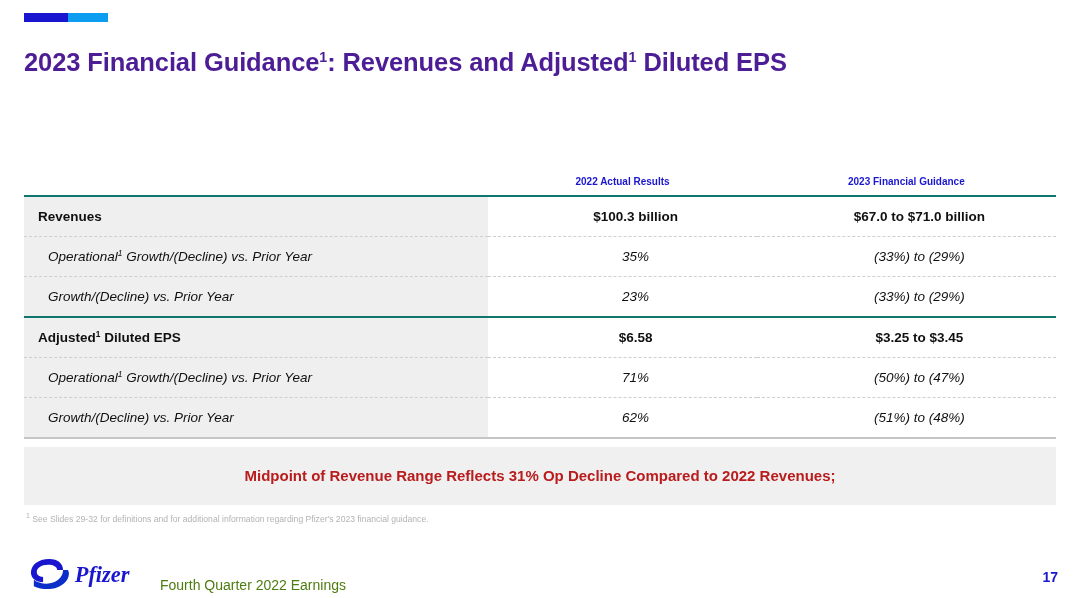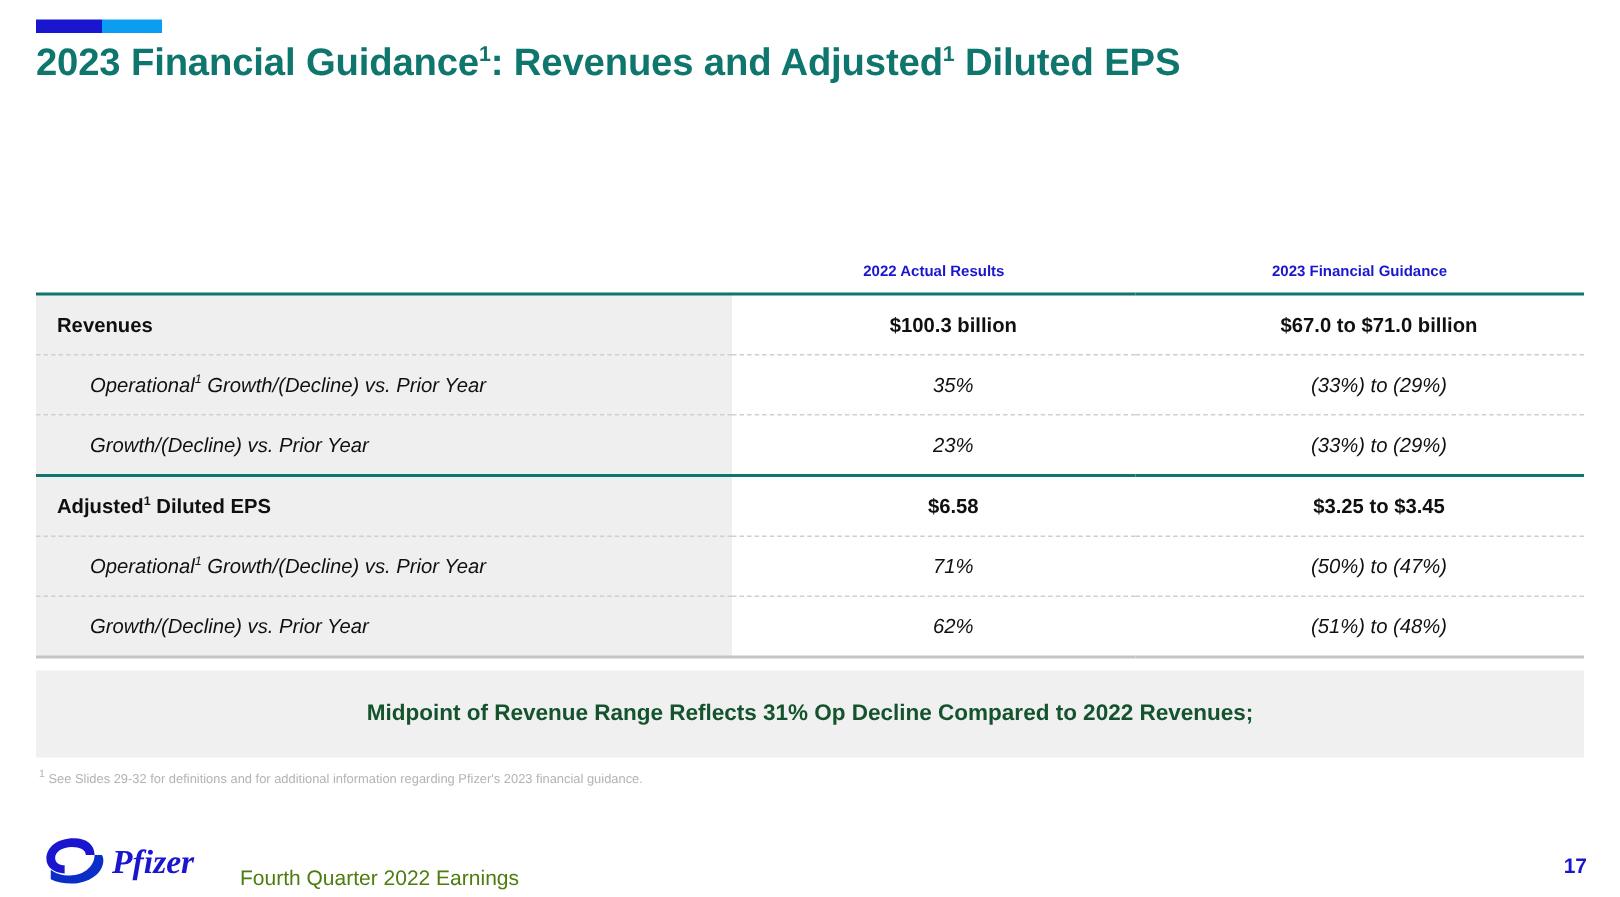--- a/index.html
+++ b/index.html
@@ -32,24 +32,24 @@
   .accent-bar .seg-light {
     width: 40px;
     height: 100%;
     background: #0b9ef0;
   }
 
   
   .slide-title {
     position: absolute;
     left: 24px;
-    top: 28px;
+    top: 48px;
     font-size: 25.5px;
     font-weight: bold;
-    color: #0f766e;
+    color: #4c1d95;
     letter-spacing: -0.1px;
     white-space: nowrap;
   }
   .slide-title sup {
     font-size: 0.56em;
     vertical-align: super;
     line-height: 0;
   }
 
   
@@ -108,21 +108,21 @@
   }
   tr.section td {
     border-top: 2px solid #0f766e;
   }
   
   tr.sub td {
     font-style: italic;
     border-top: 1px dashed #cfcfcf;
   }
   tr.sub td.lbl {
-    padding-left: 36px;
+    padding-left: 24px;
   }
   tr.last-row td {
     border-bottom: 2px solid #c5c5c5;
   }
   td sup {
     font-size: 0.62em;
     vertical-align: super;
     line-height: 0;
   }
 
@@ -135,21 +135,21 @@
     height: 58px;
     background: #f0f0f0;
     display: flex;
     flex-direction: column;
     align-items: center;
     justify-content: center;
   }
   .callout .line {
     font-size: 15px;
     font-weight: bold;
-    color: #14532d;
+    color: #b91c1c;
     line-height: 1.52;
     white-space: nowrap;
   }
   .callout .line sup {
     font-size: 0.6em;
     vertical-align: super;
     line-height: 0;
   }
 
   

